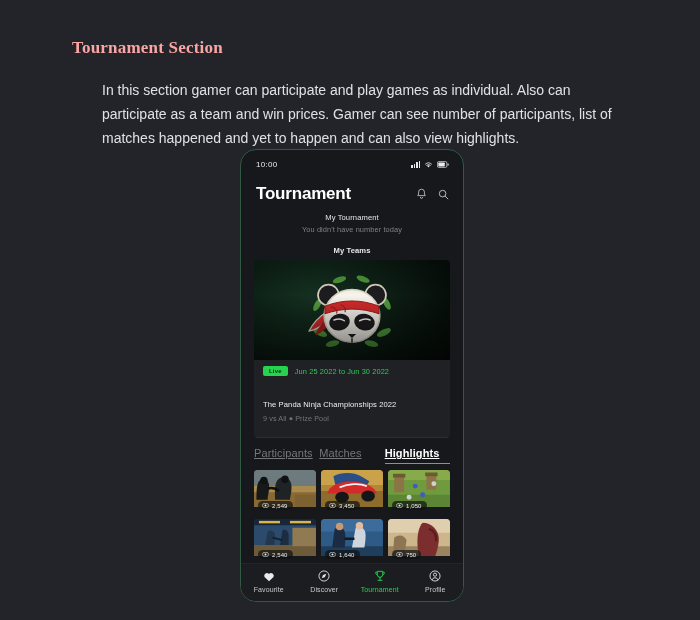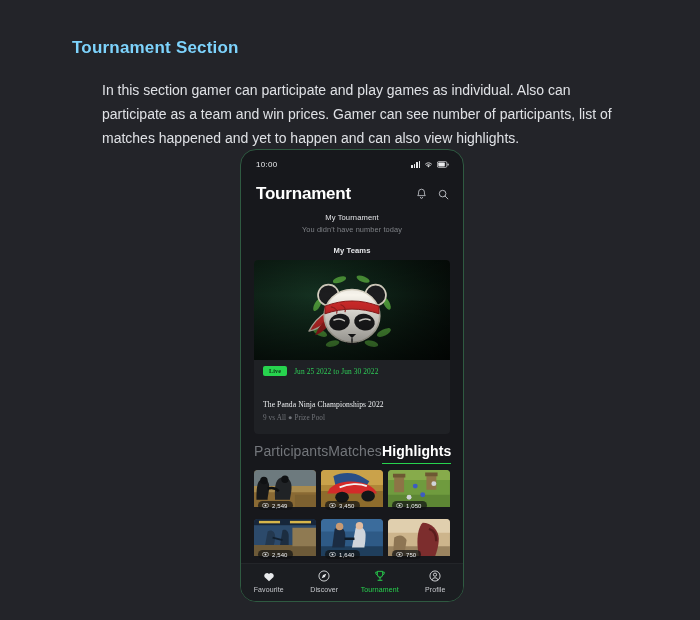--- a/index.html
+++ b/index.html
@@ -8,22 +8,23 @@
     background:#232429;
     font-family:"Liberation Sans", sans-serif;
     overflow:hidden;
   }
 
   
   .doc-head {
     position:absolute; left:72px; top:38px; width:560px;
   }
   .doc-title {
-    color:#7dd3fc; font-size:17px; font-weight:bold;
+    color:#fca5a5; font-size:17px; font-weight:bold;
     letter-spacing:.2px;
+    font-family:Liberation Serif, serif;
   }
   .doc-body {
     margin-top:20px; margin-left:30px;
     color:#dfe1e5; font-size:14px; line-height:1.72;
     max-width:522px;
   }
 
   
   .phone {
     position:absolute; left:240px; top:149px;
@@ -81,21 +82,21 @@
     background:
       radial-gradient(circle at 30% 35%, #143020 0%, #0d1f15 48%, #050a07 100%);
     overflow:hidden;
   }
   .banner-vignette{
     position:absolute; inset:0;
     background:linear-gradient(180deg, rgba(0,0,0,.25) 0%, rgba(0,0,0,0) 35%, rgba(0,0,0,.55) 100%);
   }
   .panda-wrap{ position:absolute; left:50%; top:50%; transform:translate(-50%,-48%); }
 
-  .card-meta { padding:6px 9px 7px 9px;font-family:Liberation Serif, serif; }
+  .card-meta { padding:6px 9px 7px 9px; }
   .meta-row1 { display:flex; align-items:center; gap:7px; }
   .live-badge {
     background:#27d34e; color:#0b2c13;
     font-size:6px; font-weight:bold;
     padding:2px 6px 2px 6px; border-radius:2px;
     letter-spacing:.2px;
   }
   .date-range { color:#2ecb57; font-size:7.4px; letter-spacing:.1px; }
   .card-title { color:#eceef0; font-size:7.6px; margin-top:24px; letter-spacing:.1px; }
   .card-sub { color:#72757a; font-size:7.2px; margin-top:5px; letter-spacing:.1px; }
@@ -109,23 +110,24 @@
     padding:6px 0 7px 0;
     color:#8a8d92; font-size:7.4px;
   }
   .act + .act { border-left:1px solid #2b2e33; }
 
   
   .tabs {
     display:flex; margin:9px 13px 0 13px;
   }
   .tab {
-    flex:1; text-align:right; color:#73767b; font-size:14px;
+    flex:1; text-align:left; color:#73767b; font-size:11px;
     padding-bottom:4px; letter-spacing:.1px;
     border-bottom:1.6px solid transparent;
+    text-decoration:underline;
   }
   .tab.active { color:#ffffff; font-weight:bold; border-bottom-color:#27d34e; }
 
   
   .grid {
     display:grid; grid-template-columns:repeat(3,1fr);
     gap:5px; padding:6px 13px 0 13px;
   }
   .thumb {
     position:relative; height:44px; border-radius:4px; overflow:hidden;

